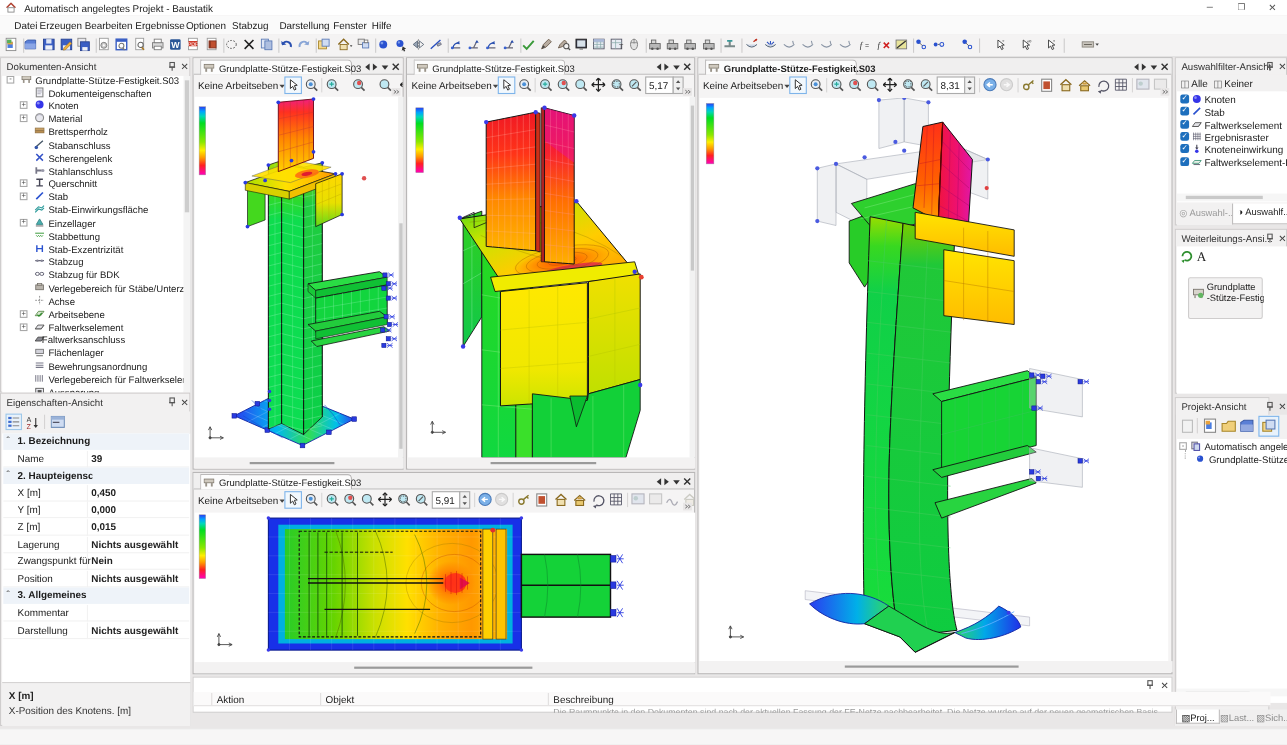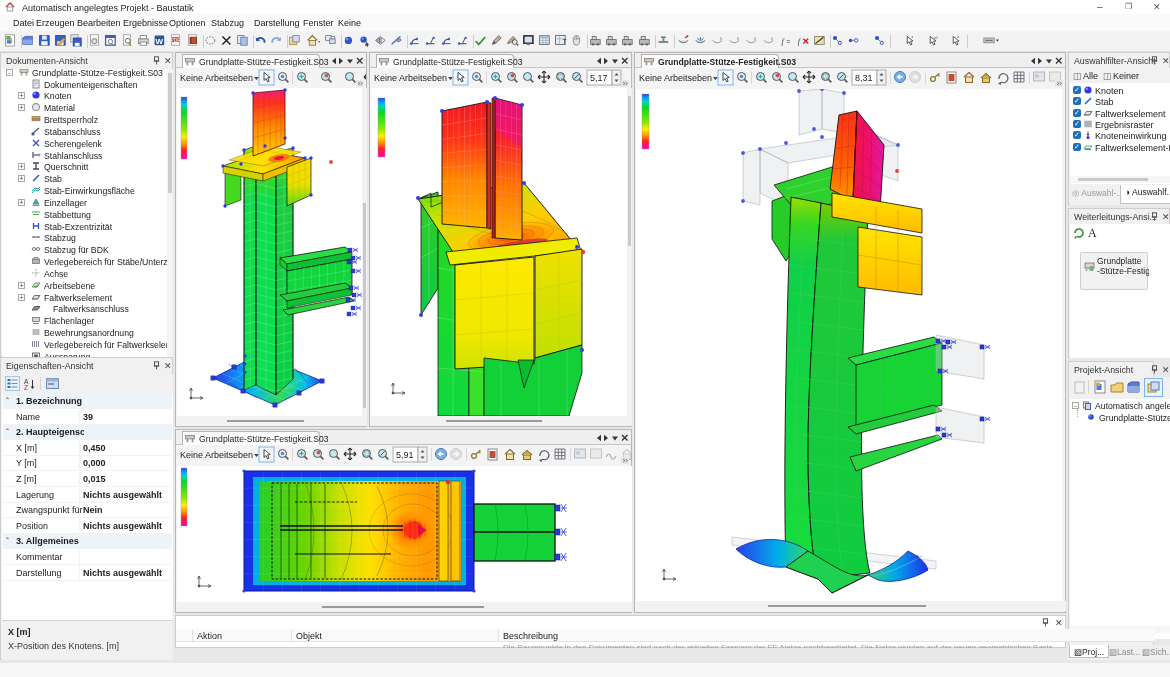--- a/index.html
+++ b/index.html
@@ -51,21 +51,21 @@
 
 <div class="abs" id="menubar">
  <span style="left:13px">Datei</span>
       <span style="left:36px">Erzeugen</span>
       <span style="left:77px">Bearbeiten</span>
       <span style="left:123px">Ergebnisse</span>
       <span style="left:169px">Optionen</span>
       <span style="left:211px">Stabzug</span>
       <span style="left:254px">Darstellung</span>
       <span style="left:303px">Fenster</span>
-      <span style="left:338px">Keine</span>
+      <span style="left:338px">Hilfe</span>
 </div>
 
 <div class="abs" id="toolbar">
       <svg class="abs" style="left:0;top:0" width="1020" height="21" viewBox="0 0 1020 21">
         <g transform="translate(4,3) scale(0.8)">
           <rect x="2" y="1" width="11" height="14" fill="#fff" stroke="#8a8a8a"></rect>
           <rect x="3.5" y="5" width="6" height="7" fill="#4a7de0"></rect>
           <rect x="3.5" y="5" width="6" height="3" fill="#e8a33d"></rect>
           <rect x="3" y="2.5" width="5" height="4" fill="#59b05a"></rect>
         </g>
@@ -450,21 +450,21 @@
         <div class="trow" style="left:42px;top:211.6px">Arbeitsebene</div>
         <div class="exp" style="left:16px;top:224.5px">+</div>
         <svg class="abs" style="left:29px;top:222.5px" width="10" height="10" viewBox="0 0 10 10">
           <path d="M1 7 l2.5 -3.5 5.5 0 -2.5 3.5 z" fill="#e2e2e6" stroke="#555" stroke-width="0.8"></path>
           <path d="M1 7 l5.5 0 2.5 -3.5" fill="none" stroke="#555" stroke-width="0.5"></path>
         </svg>
         <div class="trow" style="left:42px;top:223.5px">Faltwerkselement</div>
         <svg class="abs" style="left:29px;top:234.3px" width="10" height="10" viewBox="0 0 10 10">
           <path d="M1 7 l2.5 -3.5 5.5 0 -2.5 3.5 z" fill="#8a8a92" stroke="#444" stroke-width="0.8"></path>
         </svg>
-        <div class="trow" style="left:51px;top:235.3px">Faltwerksanschluss</div>
+        <div class="trow" style="left:36px;top:235.3px">Faltwerksanschluss</div>
         <svg class="abs" style="left:29px;top:246.1px" width="10" height="10" viewBox="0 0 10 10">
           <rect x="1.5" y="2.5" width="7" height="4" fill="#d2d2da" stroke="#666" stroke-width="0.7"></rect>
           <path d="M2 8.4 h6" stroke="#555" stroke-width="0.8"></path>
         </svg>
         <div class="trow" style="left:42px;top:247.1px">Flächenlager</div>
         <svg class="abs" style="left:29px;top:258.0px" width="10" height="10" viewBox="0 0 10 10">
           <path d="M1.5 3 h7 M1.5 5 h7 M1.5 7 h7" stroke="#778" stroke-width="1"></path>
         </svg>
         <div class="trow" style="left:42px;top:259.0px">Bewehrungsanordnung</div>
         <svg class="abs" style="left:29px;top:269.8px" width="10" height="10" viewBox="0 0 10 10">

